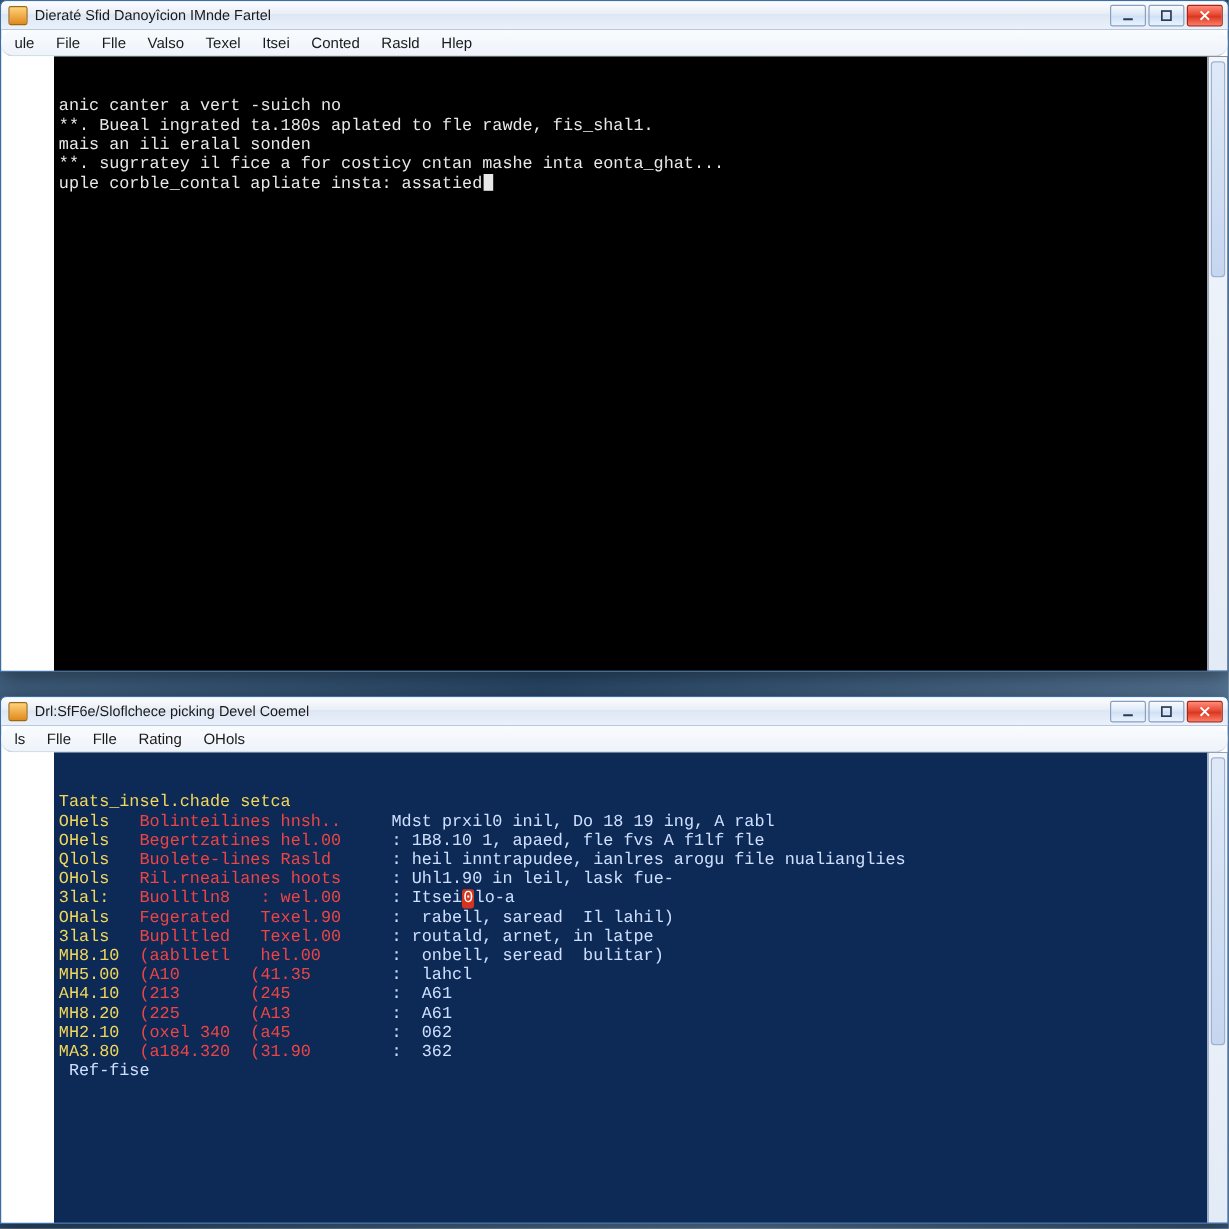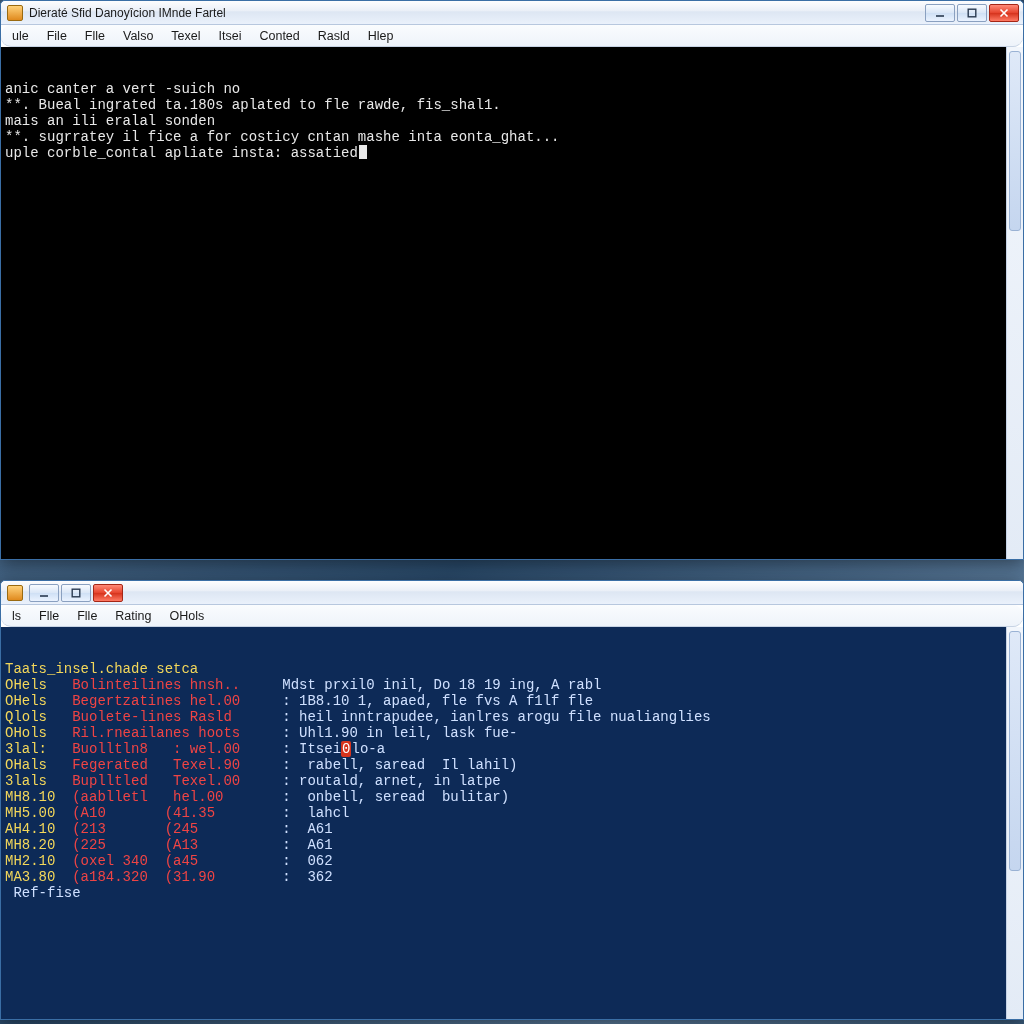--- a/index.html
+++ b/index.html
@@ -81,20 +81,21 @@
   
   .termbody {
     flex: 1;
     overflow: hidden;
     font-family: "Consolas","Courier New",monospace;
     font-size: 14px;
     line-height: 16px;
     white-space: pre;
     padding: 2px 4px;
     position: relative;
+    margin-left: 44px;
   }
   .termbody.black { background:#000; color:#e8e8e8; }
   .termbody.blue  { background:#0d2a57; color:#cfe0ff; }
 
   .term-line { white-space: pre; }
   .yellow { color:#f3d75a; }
   .cyan   { color:#ef4444; }
   .hotred { background:#d6341e; color:#fff; padding:0 1px; border-radius:2px; }
 
   .cursor {
@@ -166,20 +167,21 @@
   <div class="termbody black" id="term1">
     <div class="term-line">anic canter a vert -suich no</div><div class="term-line">**. Bueal ingrated ta.180s aplated to fle rawde, fis_shal1.</div><div class="term-line"></div><div class="term-line">mais an ili eralal sonden</div><div class="term-line">**. sugrratey il fice a for costicy cntan mashe inta eonta_ghat...</div><div class="term-line"></div><div class="term-line">uple corble_contal apliate insta: assatied<span class="cursor"></span></div><div class="vscroll">
       <div class="thumb" style="top:4px;height:180px;"></div>
     </div>
   </div>
 </div>
 
 <div class="window" id="win2">
   <div class="titlebar">
     <div class="app-icon"></div>
+    <div class="title">Drl:SfF6e/Sloflchece picking Devel Coemel</div>
     <div class="winbtns">
       <div class="winbtn">
         <svg viewBox="0 0 10 10">
             <line x1="1" y1="8" x2="9" y2="8" stroke="currentColor" stroke-width="1.6"></line>
           </svg>
       </div>
       <div class="winbtn">
         <svg viewBox="0 0 10 10">
             <rect x="1.2" y="1.2" width="7.6" height="7.6" fill="none" stroke="currentColor" stroke-width="1.4"></rect>
           </svg>

